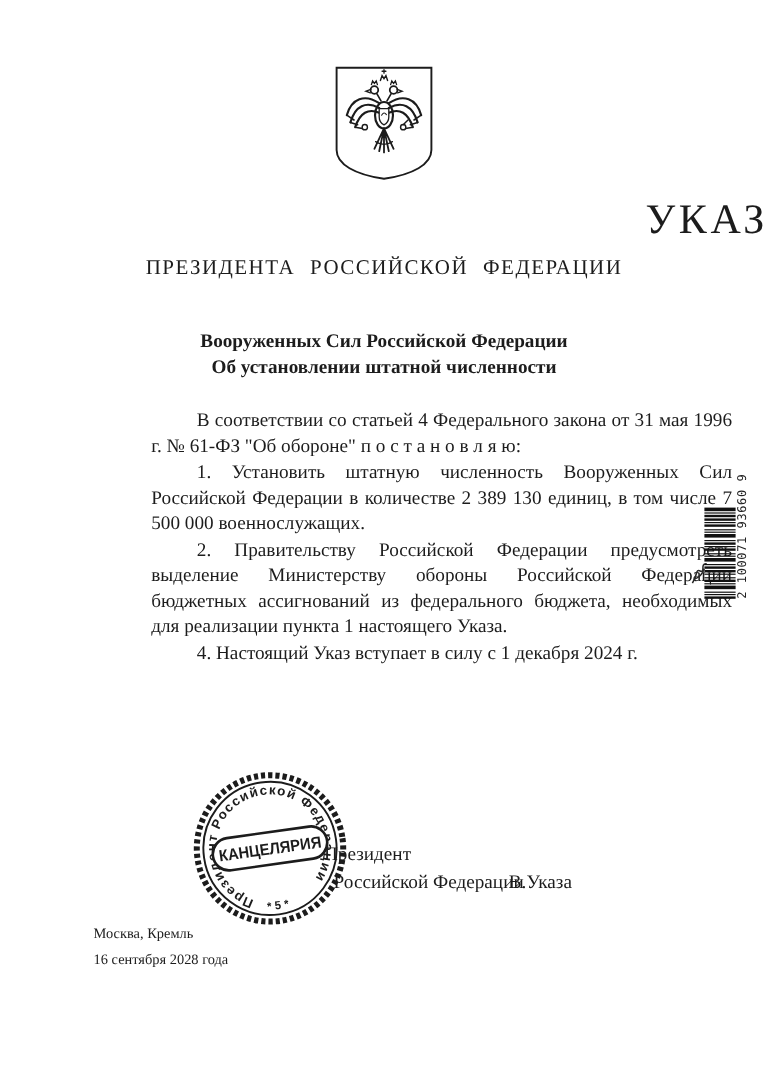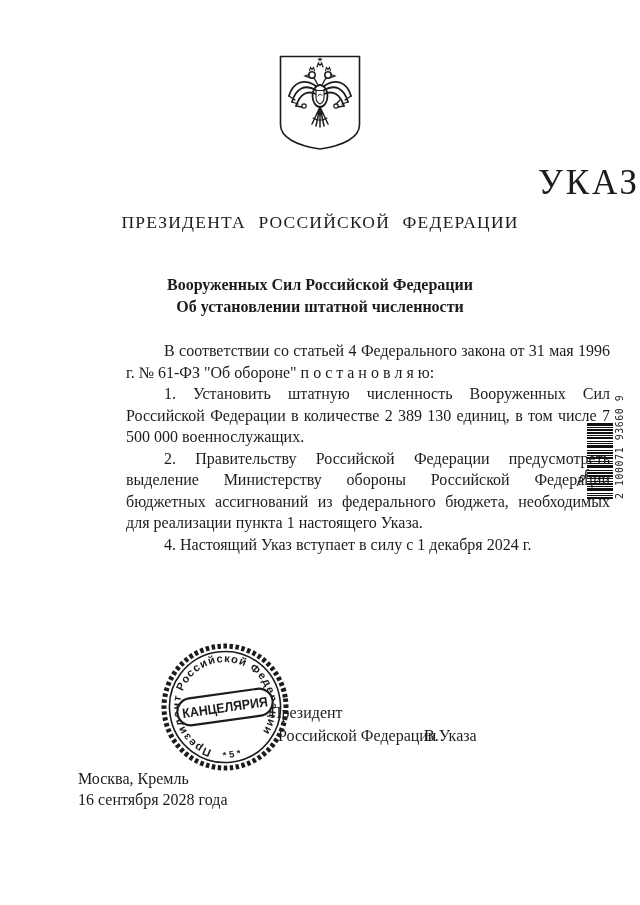--- a/index.html
+++ b/index.html
@@ -23,21 +23,21 @@
     font-size:16px;font-weight:bold;line-height:22px;
   }
   
   .decree-body{position:absolute;top:340px;left:78px;width:484px;margin-left:48px;}
   .decree-body p{margin:0;font-size:16px;line-height:21.5px;text-align:justify;text-indent:38px;}
   
   .sig-line1{position:absolute;left:270px;top:704px;font-size:16px;}
   .sig-line2{position:absolute;left:230px;top:727px;font-size:16px;margin-left:48px;}
   .sig-name{position:absolute;left:424px;top:727px;font-size:16px;}
   
-  .decree-footer{position:absolute;left:78px;top:768px;font-size:16px;line-height:21px;}
+  .decree-footer{position:absolute;left:78px;top:768px;font-size:12px;line-height:21px;}
   
   .stamp{position:absolute;left:155px;top:637px;}
   
   .barcode-wrap{
     position:absolute;left:568px;top:440px;width:78px;height:40px;
     transform:rotate(-90deg);
   }
   .barcode-bars{height:26px;white-space:nowrap;font-size:0;}
   .barcode-bars i{display:inline-block;height:26px;background:#111;vertical-align:top;}
   .barcode-number{

